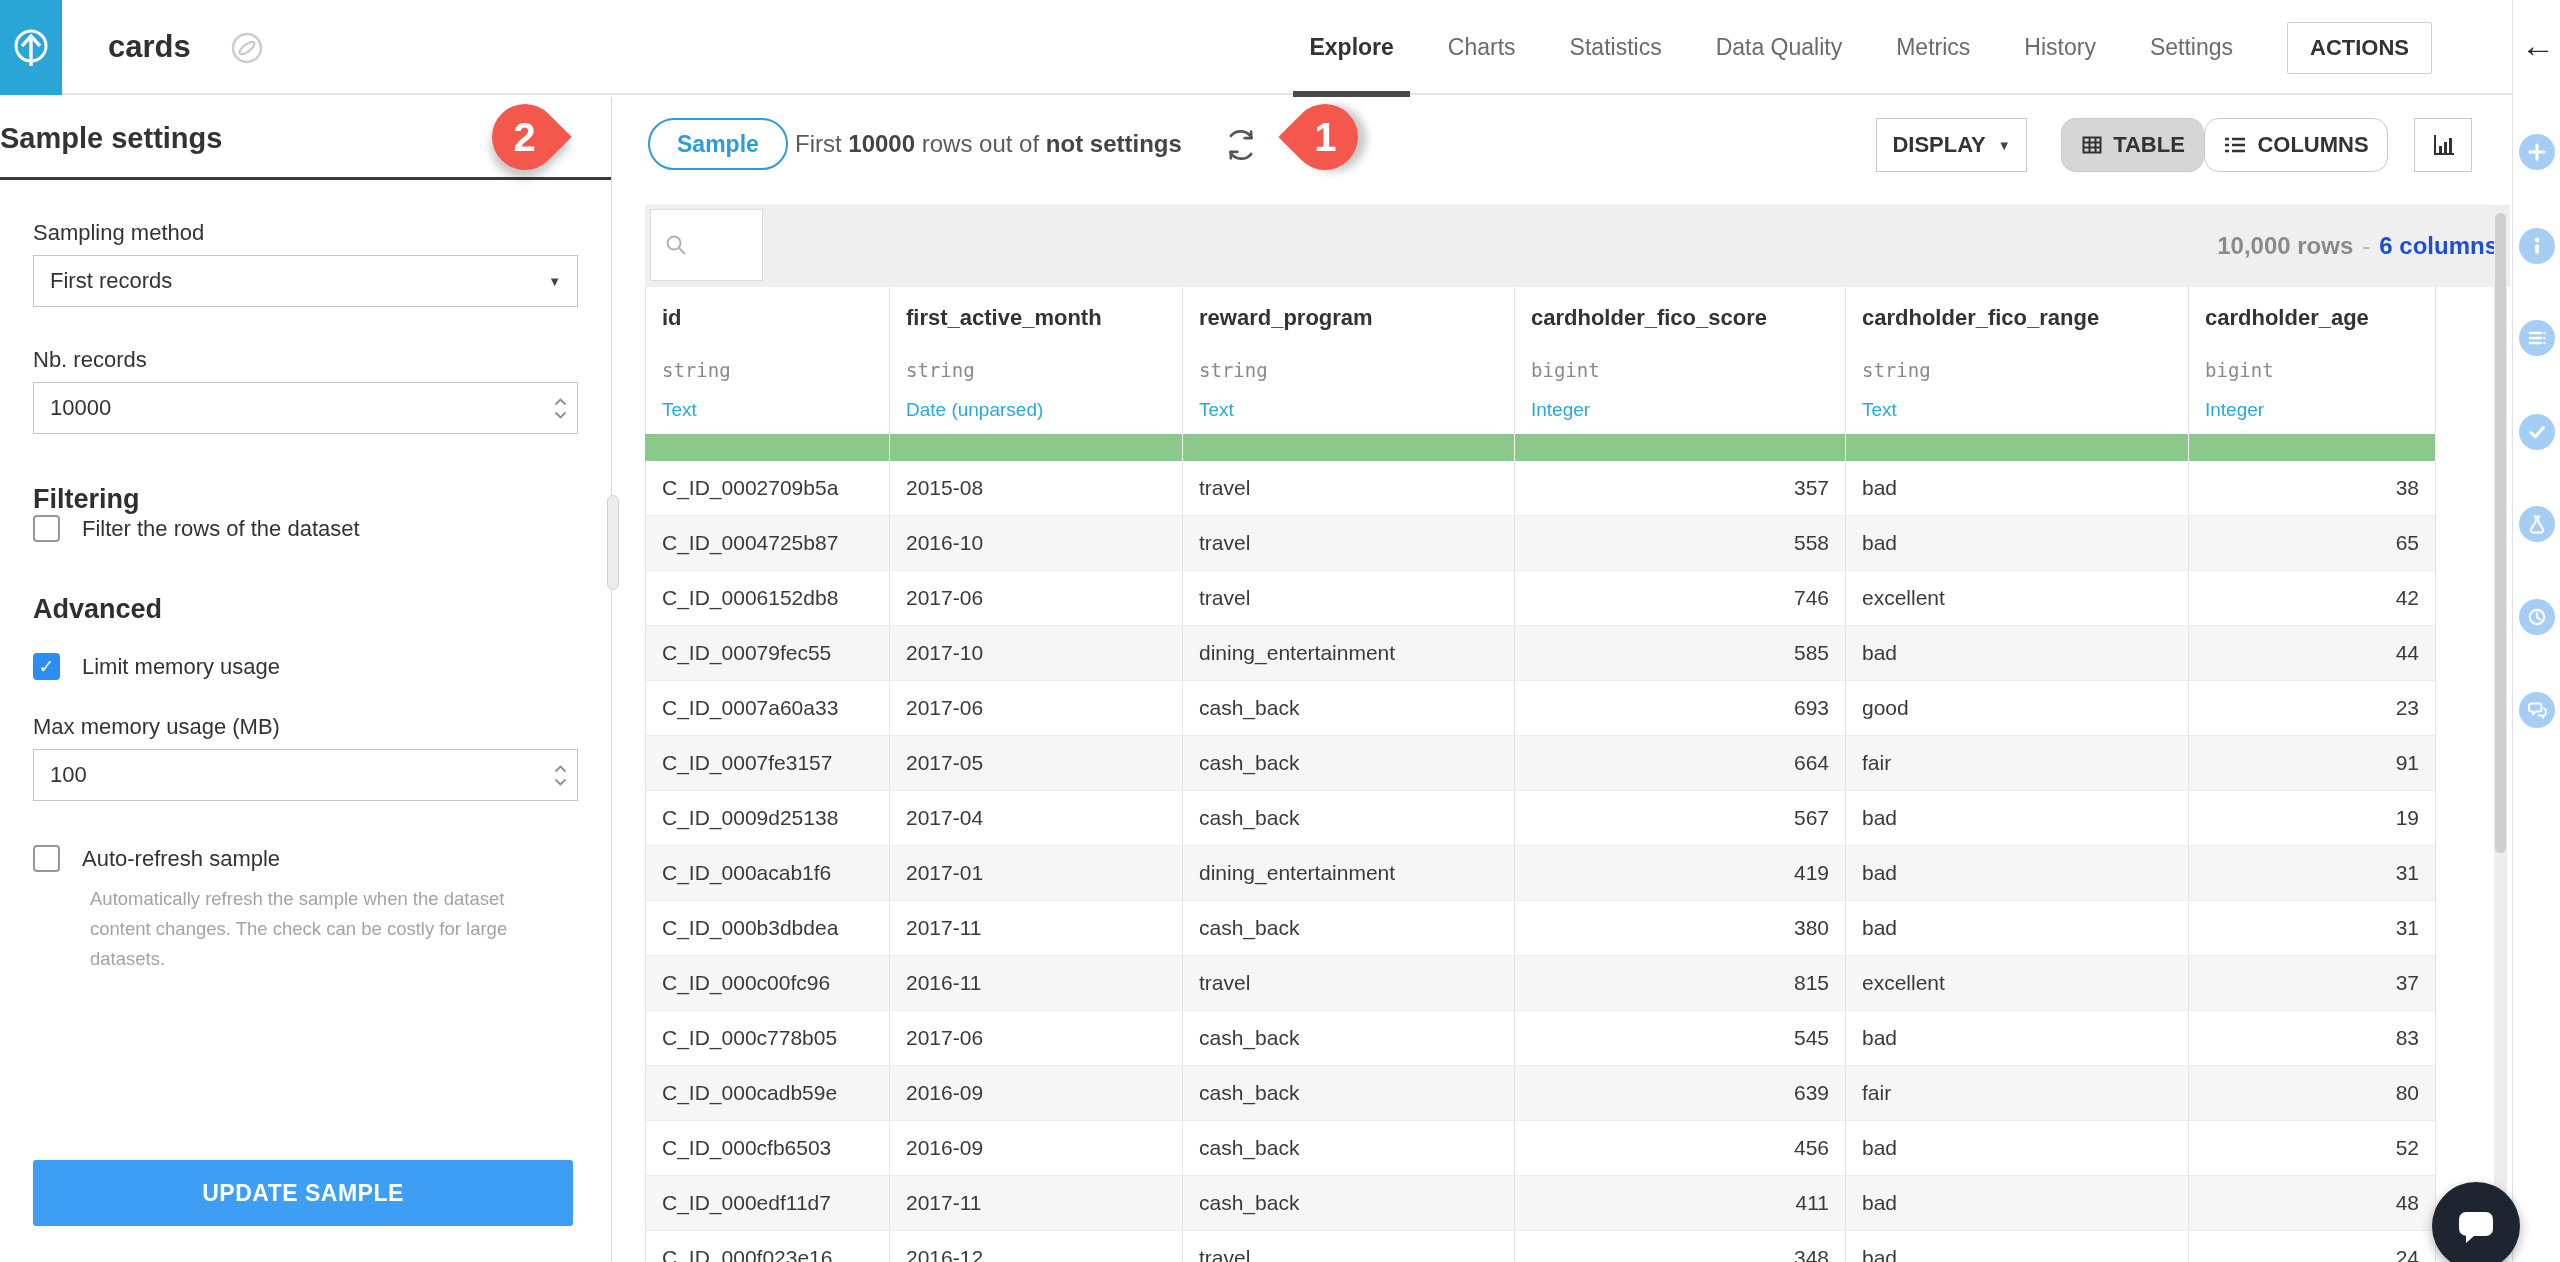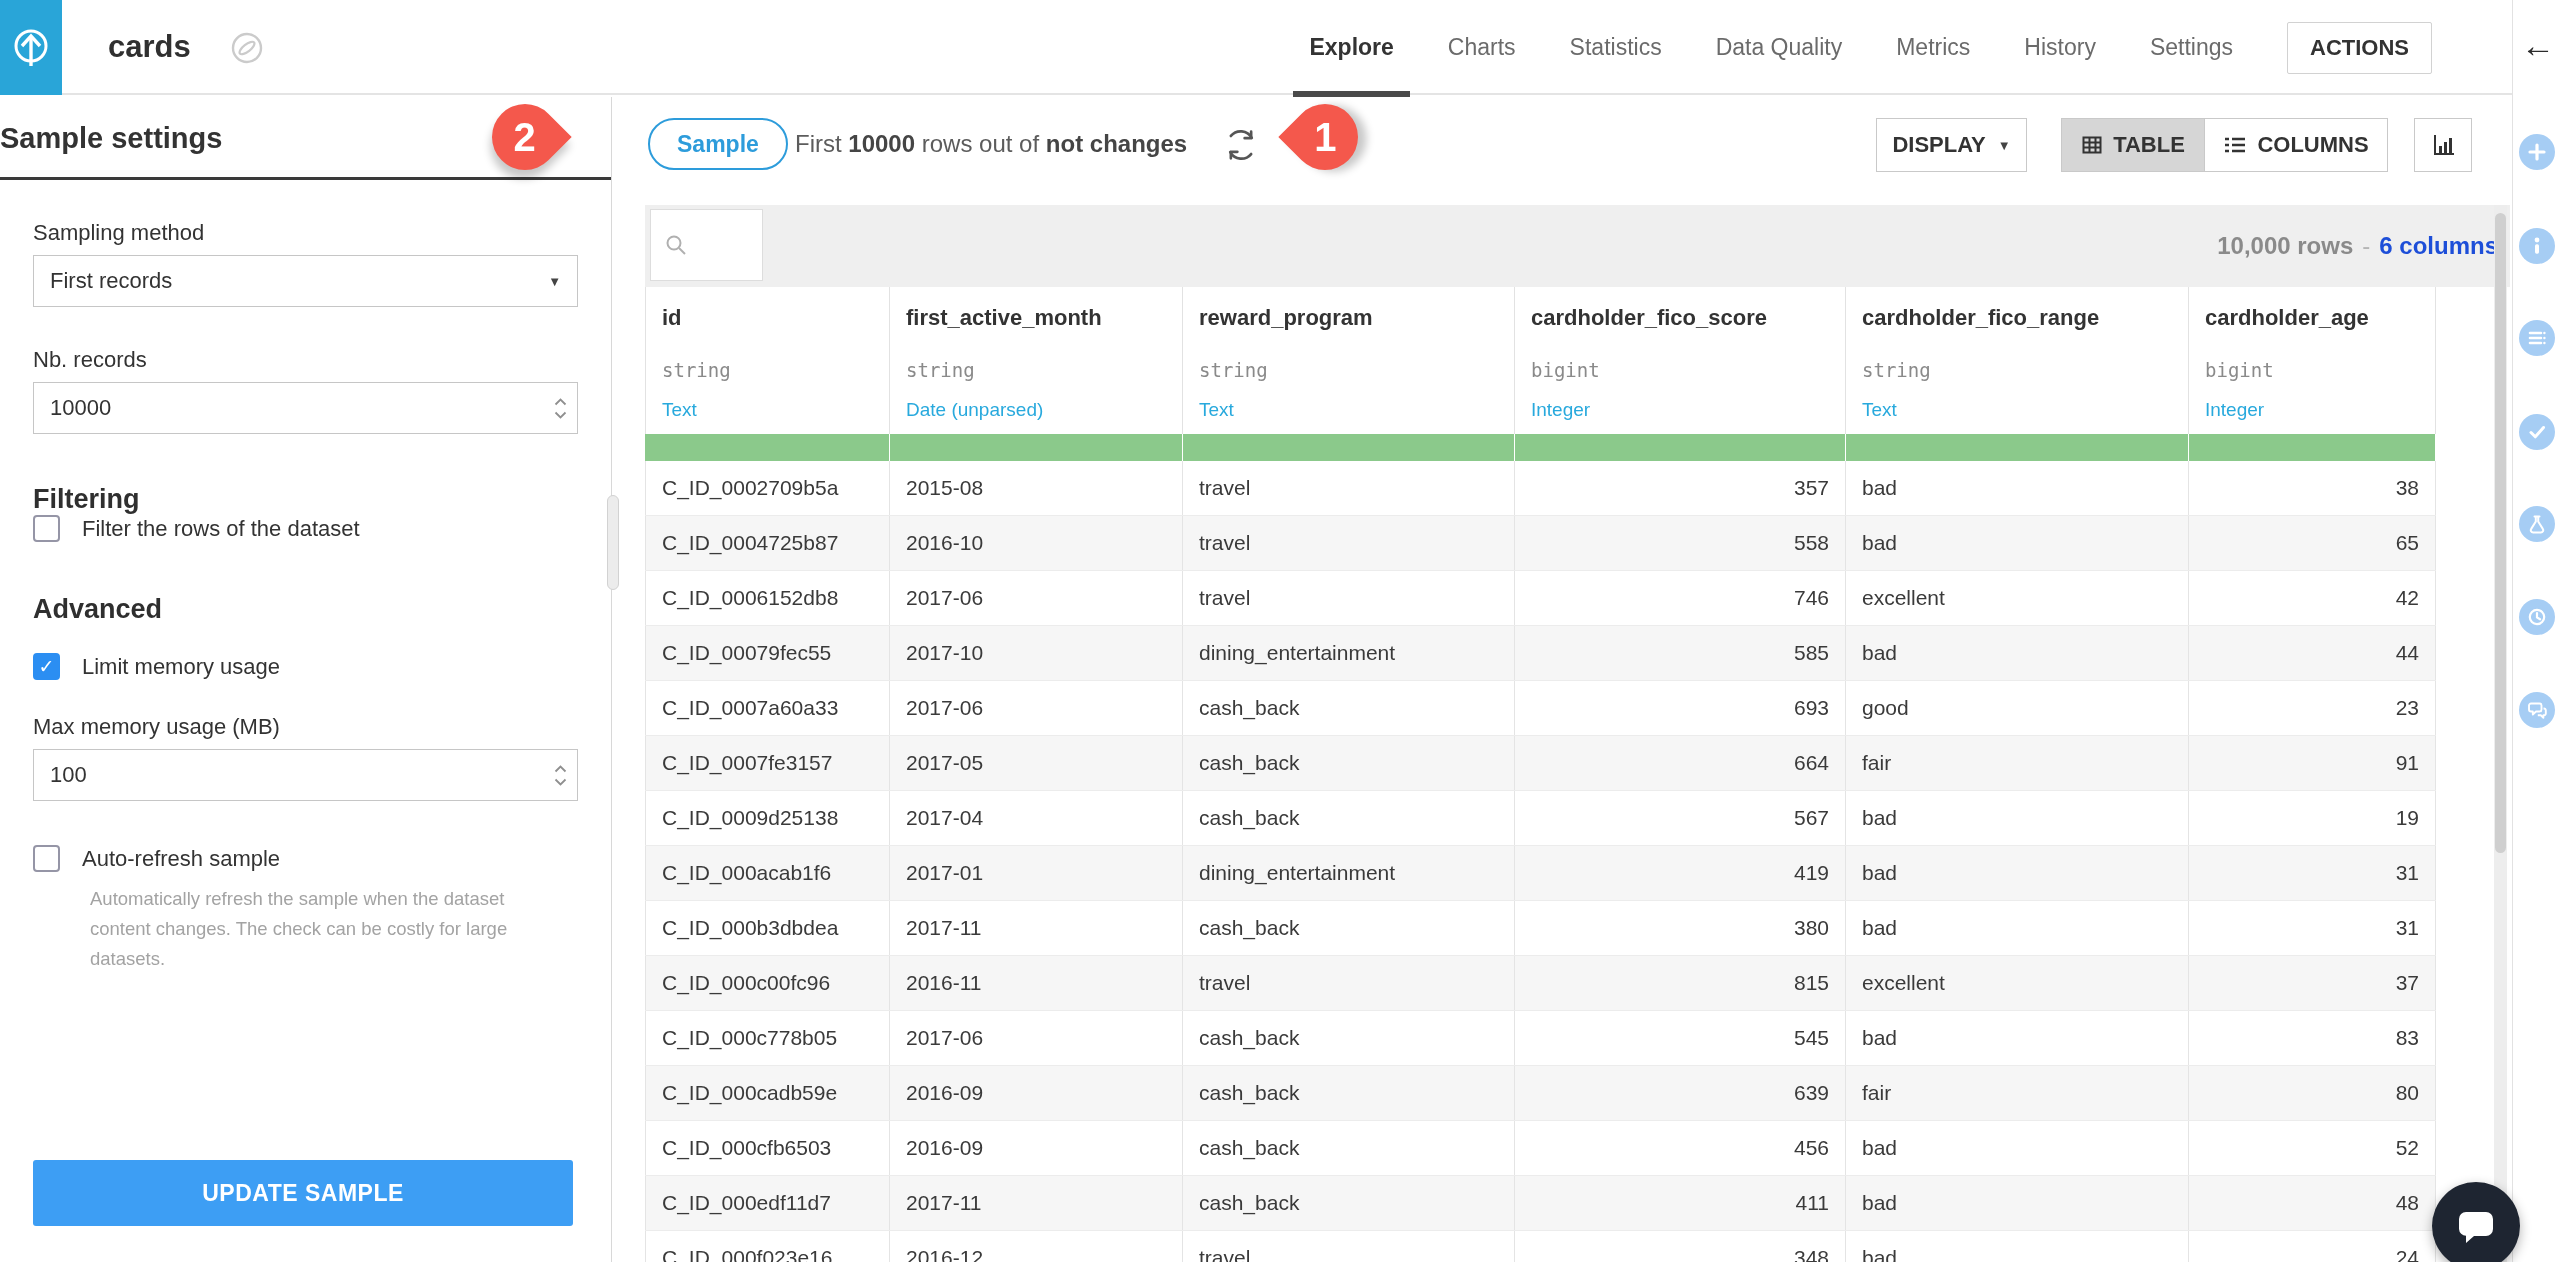--- a/index.html
+++ b/index.html
@@ -60,21 +60,21 @@
   .status { position:absolute; left:795px; top:118px; height:52px; display:flex; align-items:center;
     font-size:24px; color:#5c5c5c; white-space:nowrap; }
   .status b { color:#454545; }
   .refresh { position:absolute; left:1222px; top:126px; cursor:pointer; }
   .display-btn { position:absolute; left:1876px; top:118px; width:151px; height:54px; background:#fff;
     border:1px solid #c9c9c9; font-size:22px; font-weight:bold; color:#333; display:flex;
     align-items:center; justify-content:center; gap:12px; cursor:pointer; }
   .display-btn .caret { font-size:13px; color:#444; }
   .toggle { position:absolute; left:2061px; top:118px; height:54px; display:flex; }
   .toggle .seg { height:54px; display:flex; align-items:center; justify-content:center; gap:10px;
-    font-size:22px; font-weight:bold; color:#333; cursor:pointer; }
+    font-size:22px; font-weight:bold; color:#333; cursor:pointer;border-radius:15px; }
   .seg-table { width:143px; background:#d6d6d6; border:1px solid #c9c9c9; border-right:none; }
   .seg-columns { width:184px; background:#fff; border:1px solid #c9c9c9; }
   .chart-btn { position:absolute; left:2414px; top:118px; width:58px; height:54px; background:#fff;
     border:1px solid #c9c9c9; display:flex; align-items:center; justify-content:center; cursor:pointer; }
 
   
   .pin { position:absolute; width:66px; height:66px; background:#f4584c; z-index:9;
     display:flex; align-items:center; justify-content:center;
     box-shadow:5px 7px 9px rgba(0,0,0,0.22); }
   .pin-right { border-radius:50% 0 50% 50%; transform:rotate(45deg); }
@@ -248,21 +248,21 @@
         <span class="cbxlabel">Auto-refresh sample</span>
       </div>
       <div class="help">Automatically refresh the sample when the dataset content changes. The check can be costly for large datasets.</div>
     </div>
     <button class="update-btn">UPDATE SAMPLE</button>
   </div>
   <div class="splitter"></div>
 
   <div class="sample-pill">Sample</div>
   <div class="status">
-    <span>First</span>&nbsp;<b>10000</b>&nbsp;<span>rows out of</span>&nbsp;<b>not changes</b>
+    <span>First</span>&nbsp;<b>10000</b>&nbsp;<span>rows out of</span>&nbsp;<b>not settings</b>
   </div>
   <span class="refresh">
     <svg width="38" height="38" viewBox="0 0 24 24">
       <path d="M18.8 7.5A8 8 0 0 0 5.6 6.3" fill="none" stroke="#555" stroke-width="1.7" stroke-linecap="round"></path>
       <path d="M18.4 3.6v4.1h-4.1" fill="none" stroke="#555" stroke-width="1.7" stroke-linecap="round" stroke-linejoin="round"></path>
       <path d="M5.2 16.5a8 8 0 0 0 13.2 1.2" fill="none" stroke="#555" stroke-width="1.7" stroke-linecap="round"></path>
       <path d="M5.6 20.4v-4.1h4.1" fill="none" stroke="#555" stroke-width="1.7" stroke-linecap="round" stroke-linejoin="round"></path>
     </svg>
   </span>
 

